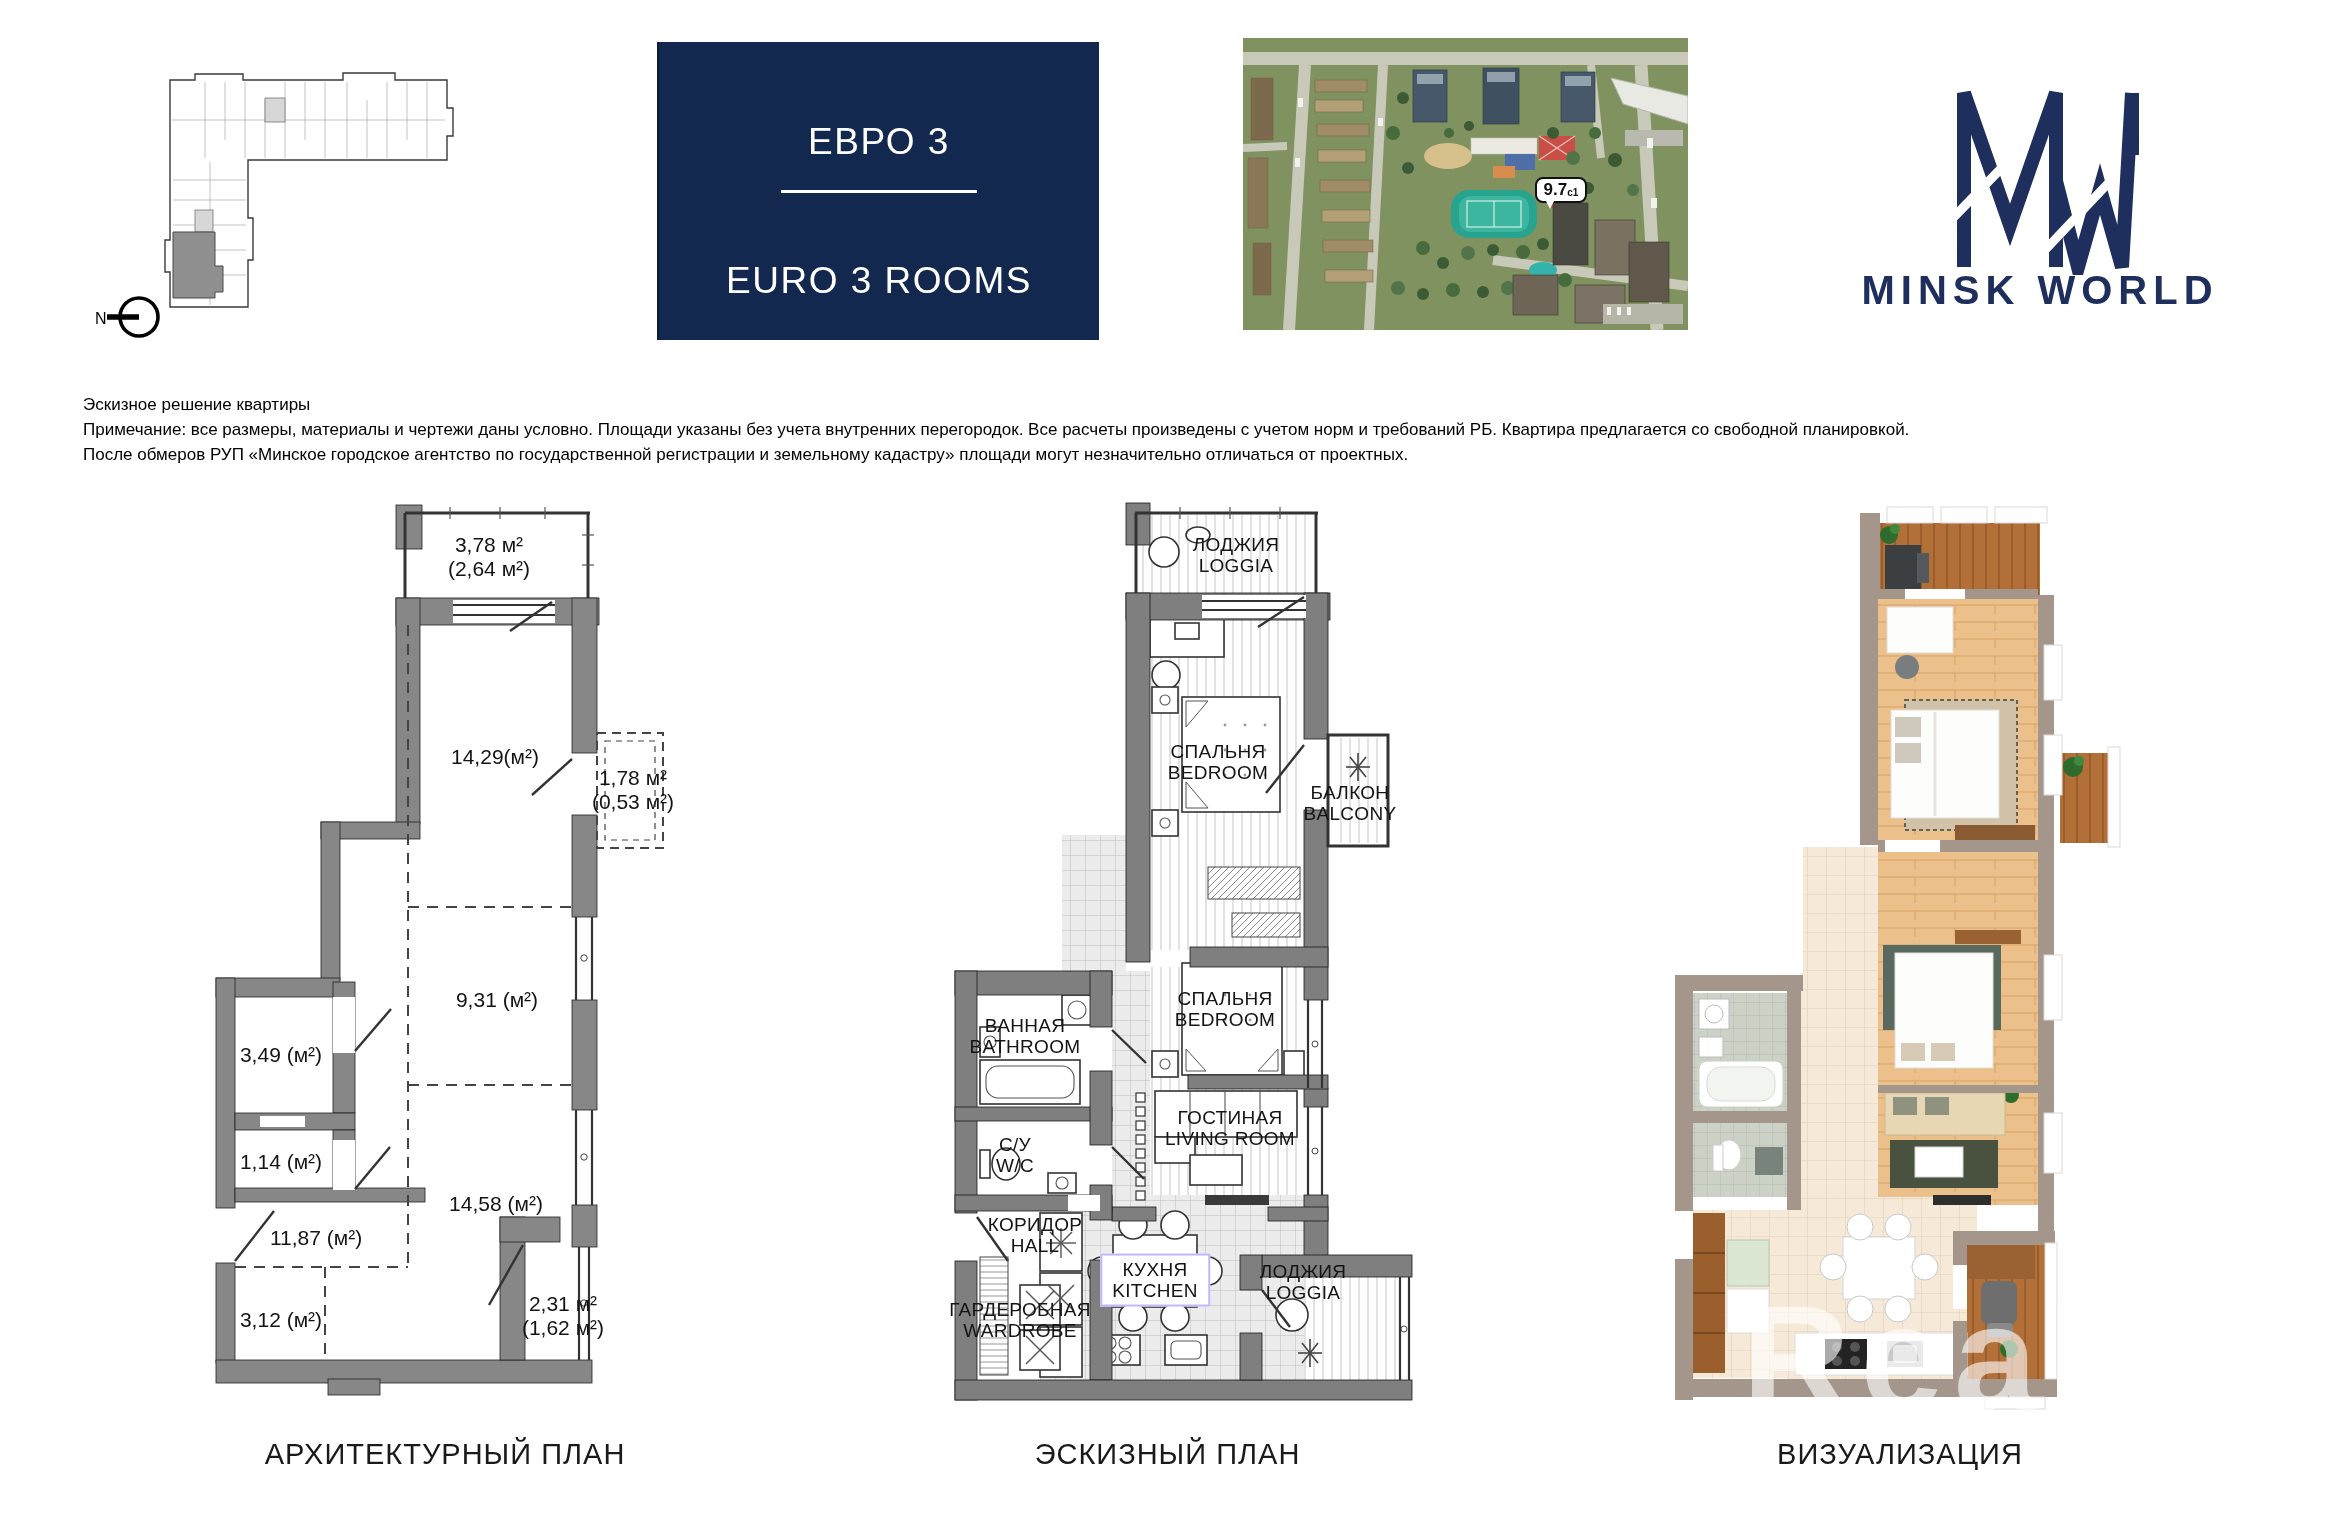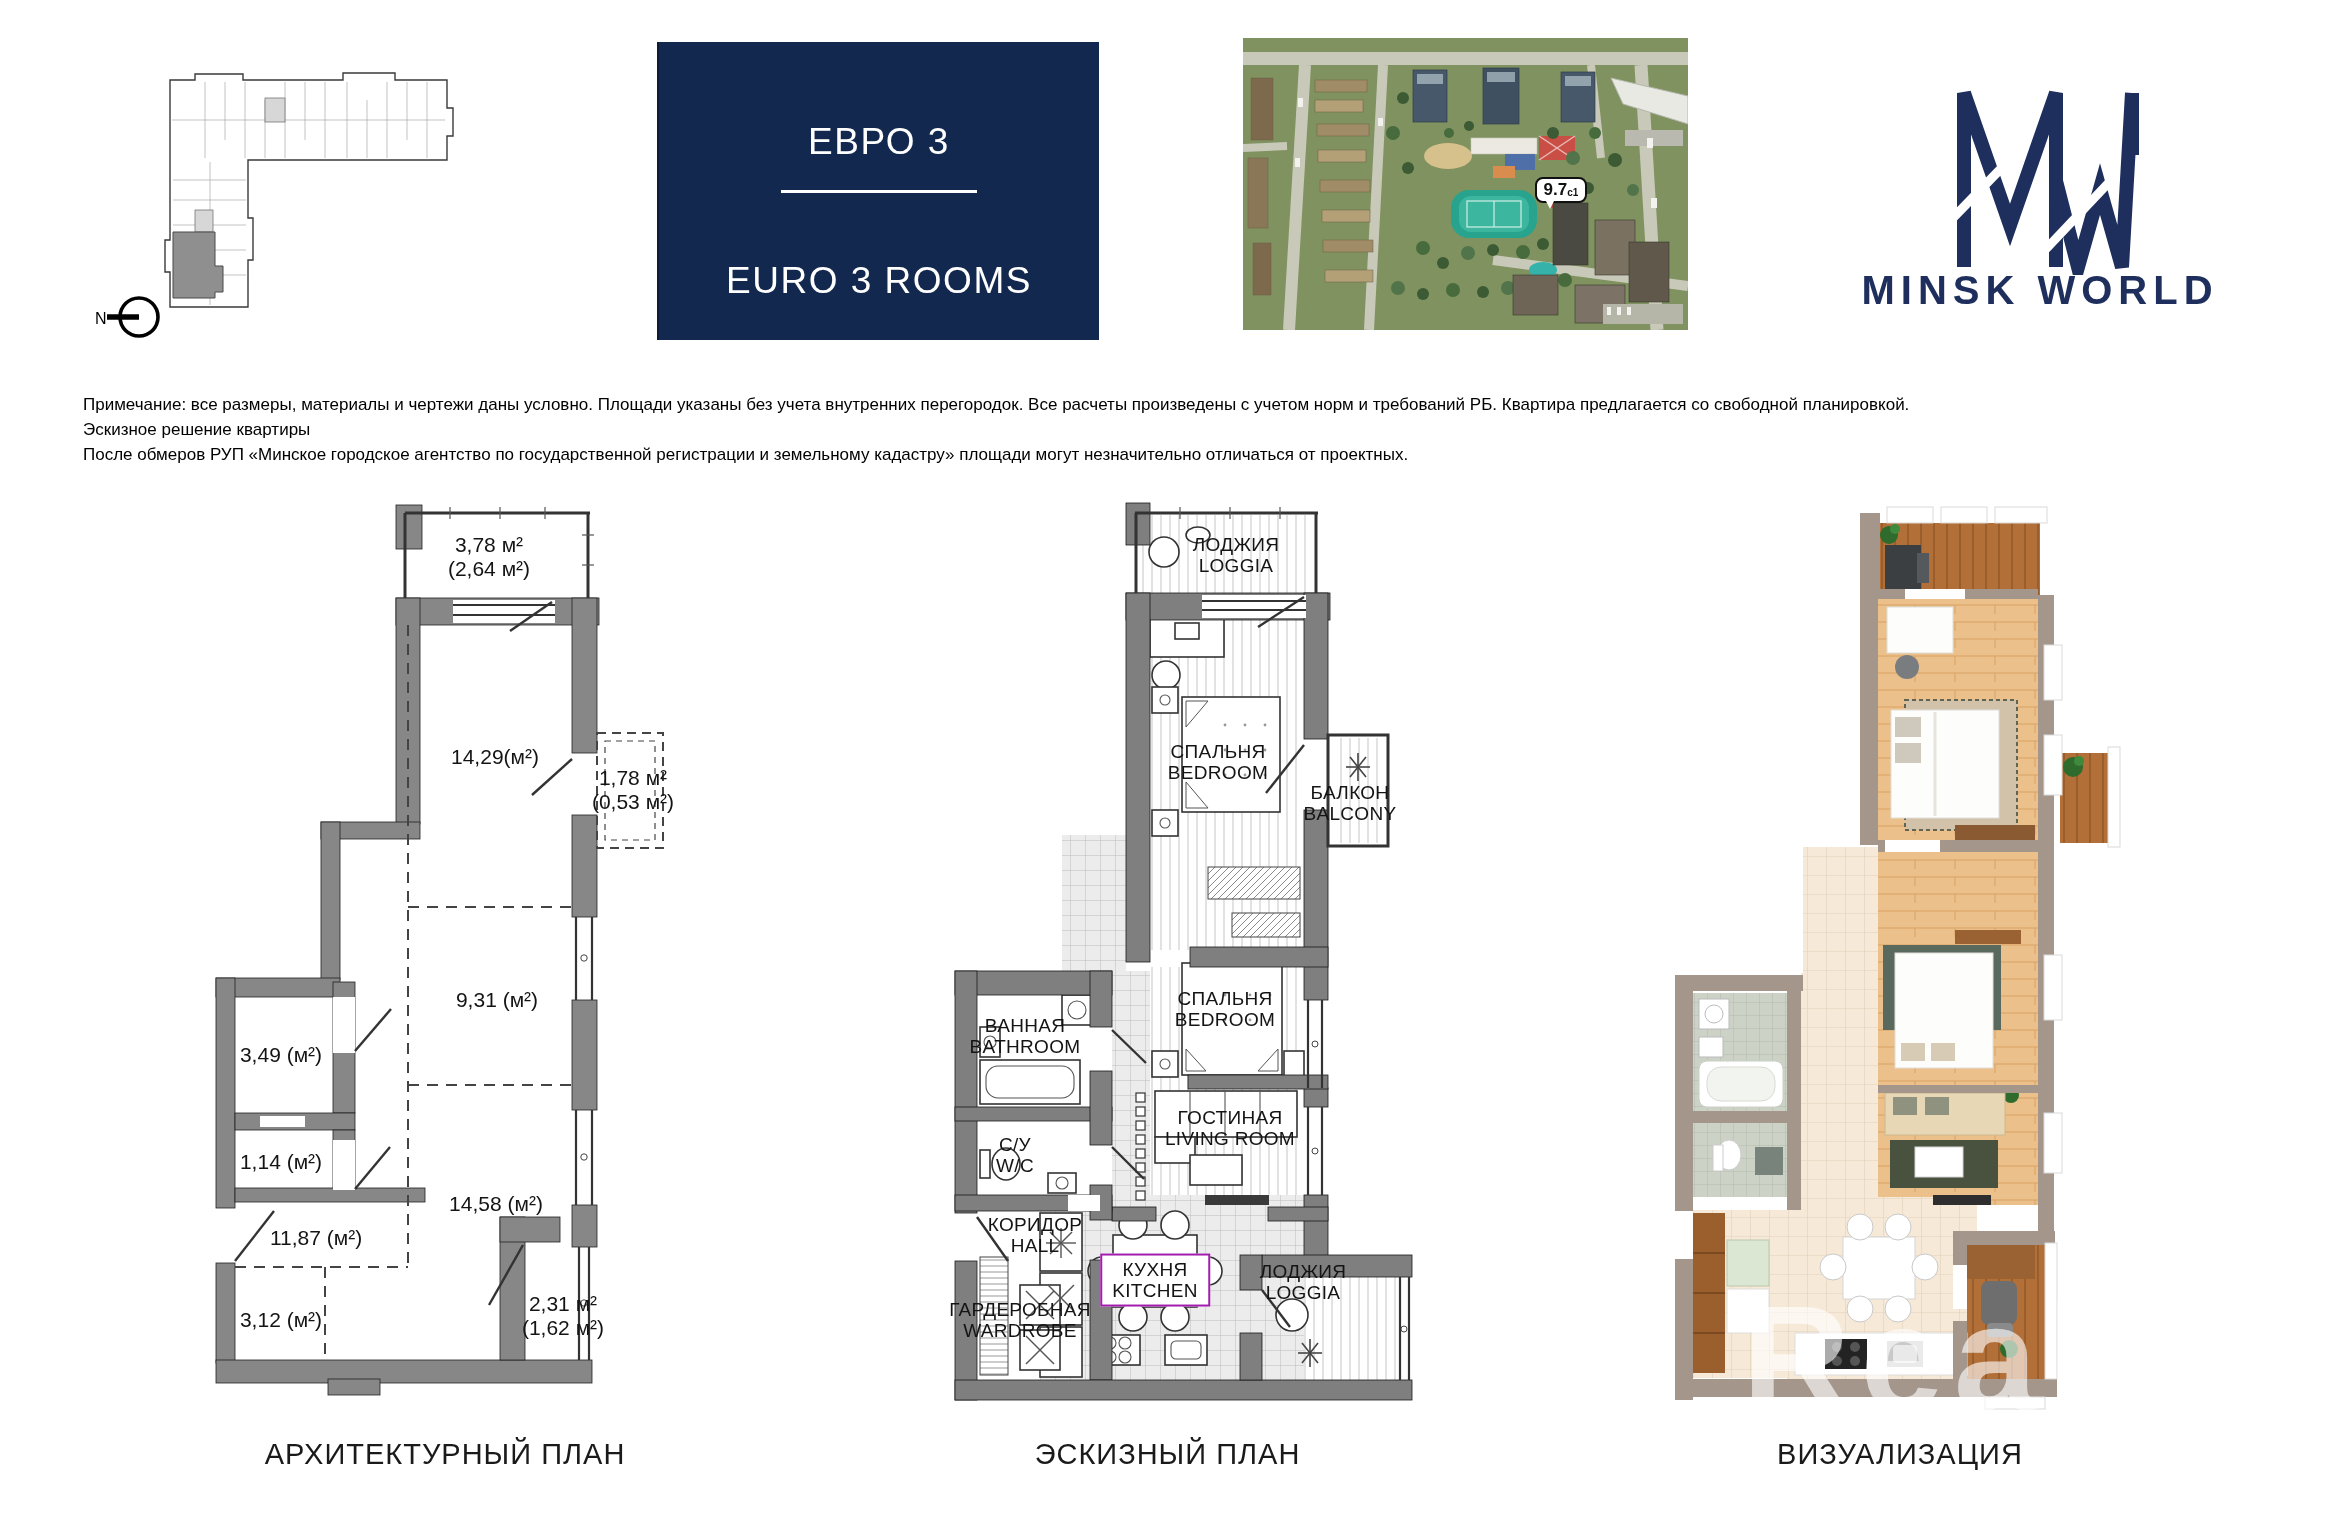--- a/index.html
+++ b/index.html
@@ -21,21 +21,21 @@
     border-right:5px solid transparent;border-top:10px solid #fff;}
   
   .disclaimer{position:absolute;left:83px;top:392px;width:2215px;font-size:17px;line-height:25px;color:#000;}
   
   .plan{position:absolute;}
   .plan svg{position:absolute;left:0;top:0;}
   .plabel{position:absolute;transform:translate(-50%,-50%);text-align:center;line-height:1.13;
     color:#141414;white-space:nowrap;z-index:3;}
   .arealabel{font-size:21px;}
   .roomlabel{font-size:19px;letter-spacing:.3px;}
-  .boxed{background:#fff;border:2px solid #a21caf;padding:3px 10px;}
+  .boxed{background:#fff;border:2px solid #c4b5fd;padding:3px 10px;}
   .caption{position:absolute;top:1438px;text-align:center;font-size:29px;letter-spacing:1px;color:#1a1a1a;}
   .watermark{position:absolute;left:1742px;top:1272px;font-size:150px;font-weight:700;letter-spacing:10px;
     color:rgba(255,255,255,0.62);z-index:6;}
 </style>
 </head>
 <body>
 
 <div class="page">
 
   <svg class="abs" style="left:95px;top:40px;" width="400" height="300" viewBox="0 0 400 300">
@@ -187,22 +187,22 @@
       <line x1="182" y1="30" x2="182" y2="92"></line>
     </g>
     <g stroke="#ffffff" stroke-width="9">
       <line x1="0" y1="158" x2="70" y2="86"></line>
       <line x1="96" y1="186" x2="166" y2="112"></line>
     </g>
   </svg>
   <div class="brand-text">MINSK WORLD</div>
 
   <div class="disclaimer">
+    <div>Эскизное решение квартиры</div>
     <div>Примечание: все размеры, материалы и чертежи даны условно. Площади указаны без учета внутренних перегородок. Все расчеты произведены с учетом норм и требований РБ. Квартира предлагается со свободной планировкой.</div>
-    <div>Эскизное решение квартиры</div>
     <div>После обмеров РУП «Минское городское агентство по государственной регистрации и земельному кадастру» площади могут незначительно отличаться от проектных.</div>
   </div>
 
   <div class="plan" style="left:200px;top:495px;width:490px;height:930px;">
     <svg width="490" height="930" viewBox="0 0 490 930">
       <g fill="#878787" stroke="#222" stroke-width="0.8">
         <rect x="196" y="10" width="26" height="44"></rect>
         <rect x="196" y="103" width="203" height="27"></rect>
         <rect x="196" y="103" width="24" height="226"></rect>
         <rect x="121" y="327" width="99" height="17"></rect>

